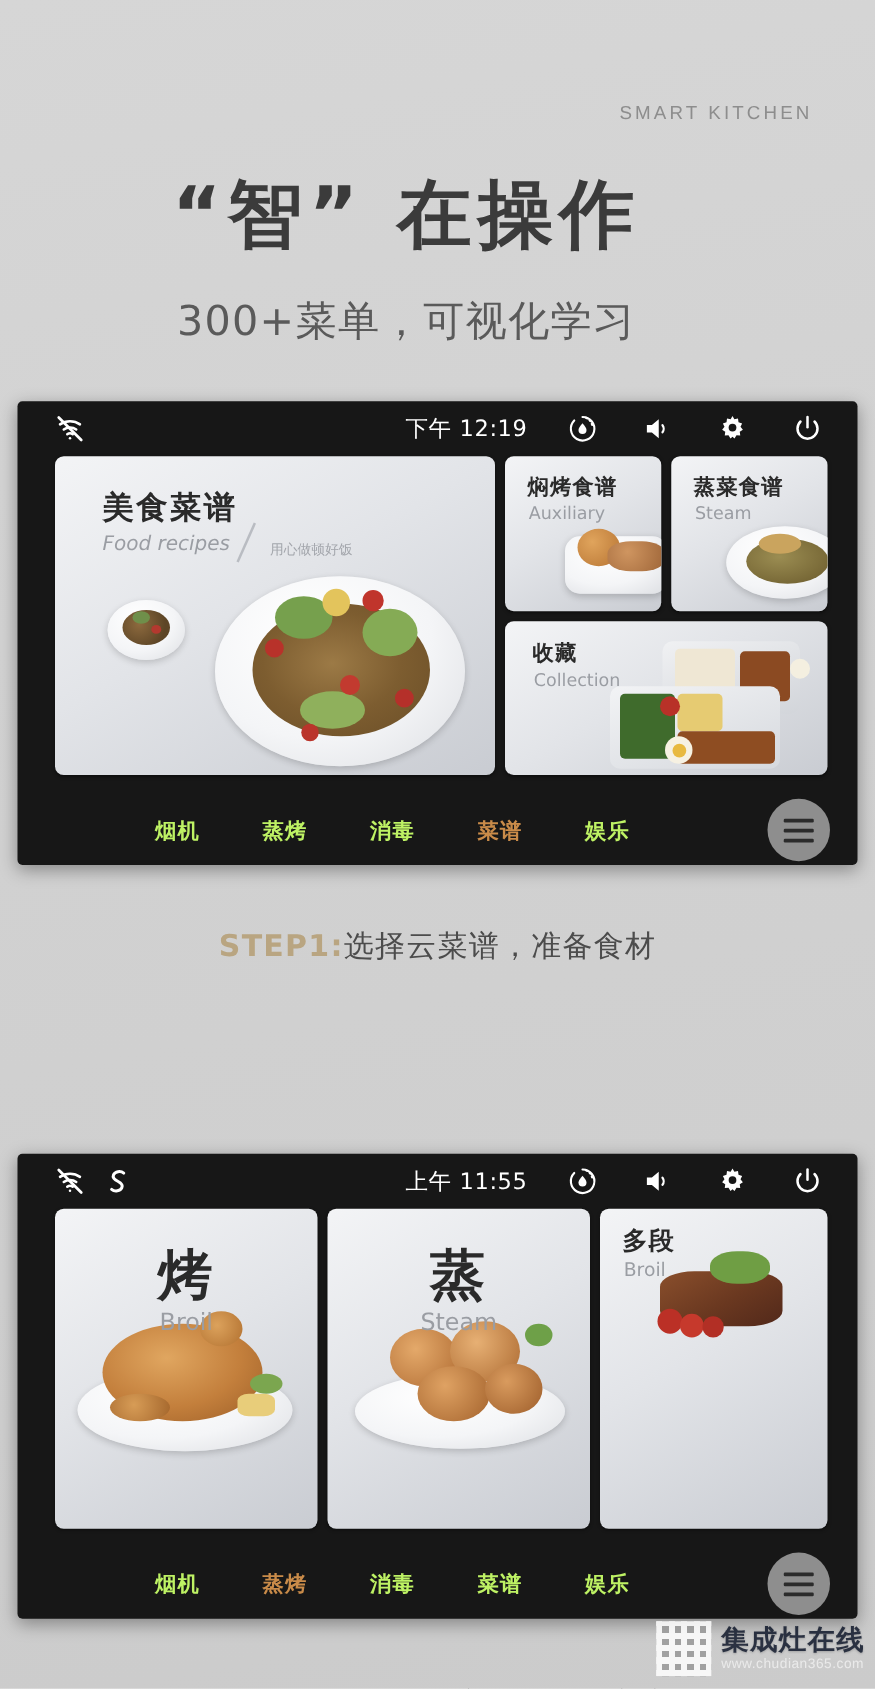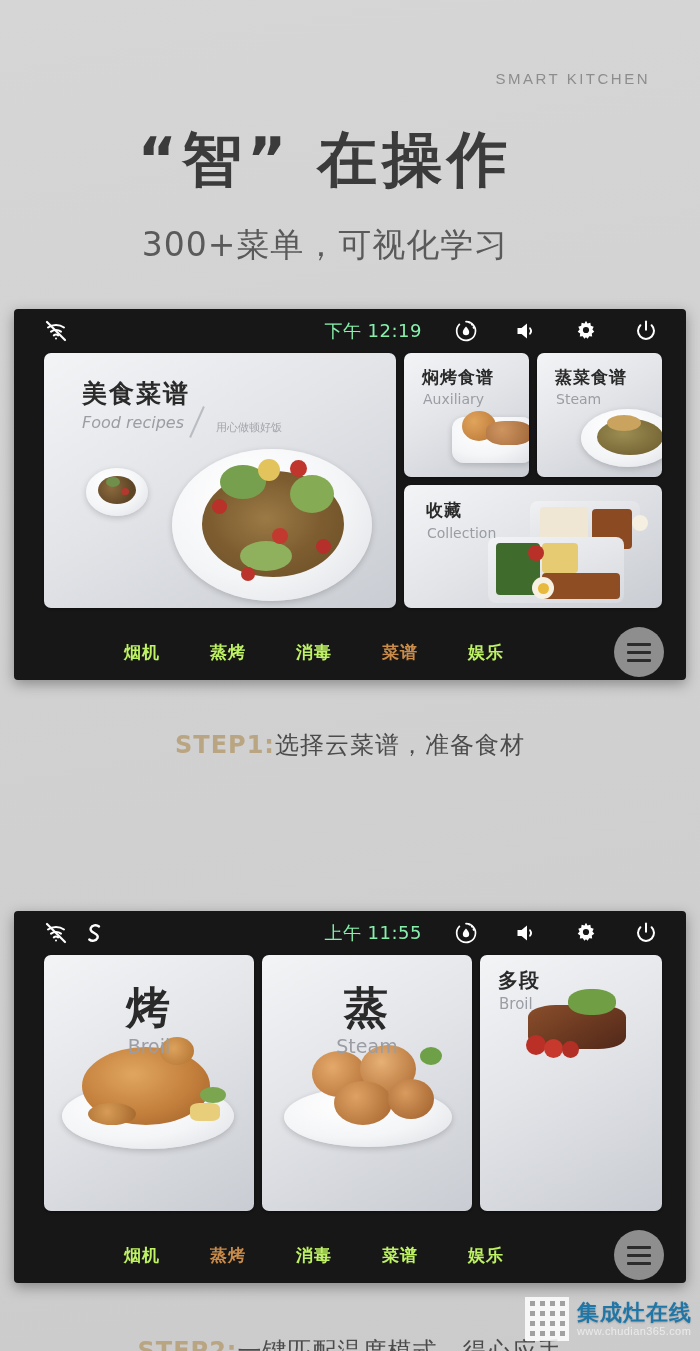--- a/index.html
+++ b/index.html
@@ -7,21 +7,21 @@
     width: 700px; height: 1351px;
     font-family: "Liberation Sans", "DejaVu Sans", sans-serif;
     overflow: hidden;
   }
   body {
     background: linear-gradient(170deg, #d6d6d6 0%, #d2d2d2 35%, #cfcfcf 70%, #cbcbcb 100%);
     position: relative;
   }
 
   
-  .header { padding: 70px 50px 0 0; text-align: right; }
+  .header { padding: 70px 50px 0 0; text-align: right; margin-top: 12px; }
   .eyebrow {
     font-size: 15px; letter-spacing: 2.5px; color: #8d8d8d; font-weight: 400;
   }
   .headline {
     margin-top: 33px; text-align: center; font-size: 60px; font-weight: bold;
     color: #3b3b3b; letter-spacing: 5px;
     font-family: "DejaVu Sans", "Liberation Sans", sans-serif;
   }
   .subhead {
     margin-top: 22px; text-align: center; font-size: 33px; color: #5a5a5a;
@@ -40,21 +40,21 @@
   .screen-2 { margin-top: 150px; height: 372px; }
 
   
   .statusbar {
     height: 44px; display: flex; align-items: center;
     padding: 0 24px 0 30px; color: #fff; flex-shrink: 0;
   }
   .sb-left { display: flex; align-items: center; gap: 14px; }
   .sb-spacer { flex: 1; }
   .sb-time {
-    font-size: 18px; letter-spacing: .5px; color: #86efac;
+    font-size: 18px; letter-spacing: .5px; color: #ffffff;
     font-family: "DejaVu Sans", "Liberation Sans", sans-serif;
   }
   .sb-icons { display: flex; align-items: center; gap: 36px; margin-left: 32px; }
   .sb-icons-right { margin-right: 4px; }
   .ic { width: 24px; height: 24px; display: block; }
 
   
   .content {
     flex: 1; display: flex; gap: 8px; padding: 0 24px 16px 30px; min-height: 0;
   }
@@ -130,21 +130,21 @@
   }
   .wm-logo {
     width: 44px; height: 44px;
     background:
       repeating-linear-gradient(90deg,#fff 0 5px,transparent 5px 10px),
       repeating-linear-gradient(0deg,#fff 0 5px,transparent 5px 10px),
       #9a9a9a;
   }
   .wm-text { line-height: 1.15; }
   .wm-name {
-    font-size: 22px; font-weight: bold; color: #0369a1; letter-spacing: 1px;
+    font-size: 22px; font-weight: bold; color: #0f172a; letter-spacing: 1px;
     text-shadow: 0 1px 2px rgba(0,0,0,.25);
     font-family: "DejaVu Sans", "Liberation Sans", sans-serif;
   }
   .wm-url { font-size: 11px; color: #f0f0f0; letter-spacing: .4px; }
 </style>
 </head>
 <body>
 
 <div class="header">
   <div class="eyebrow">SMART  KITCHEN</div>

